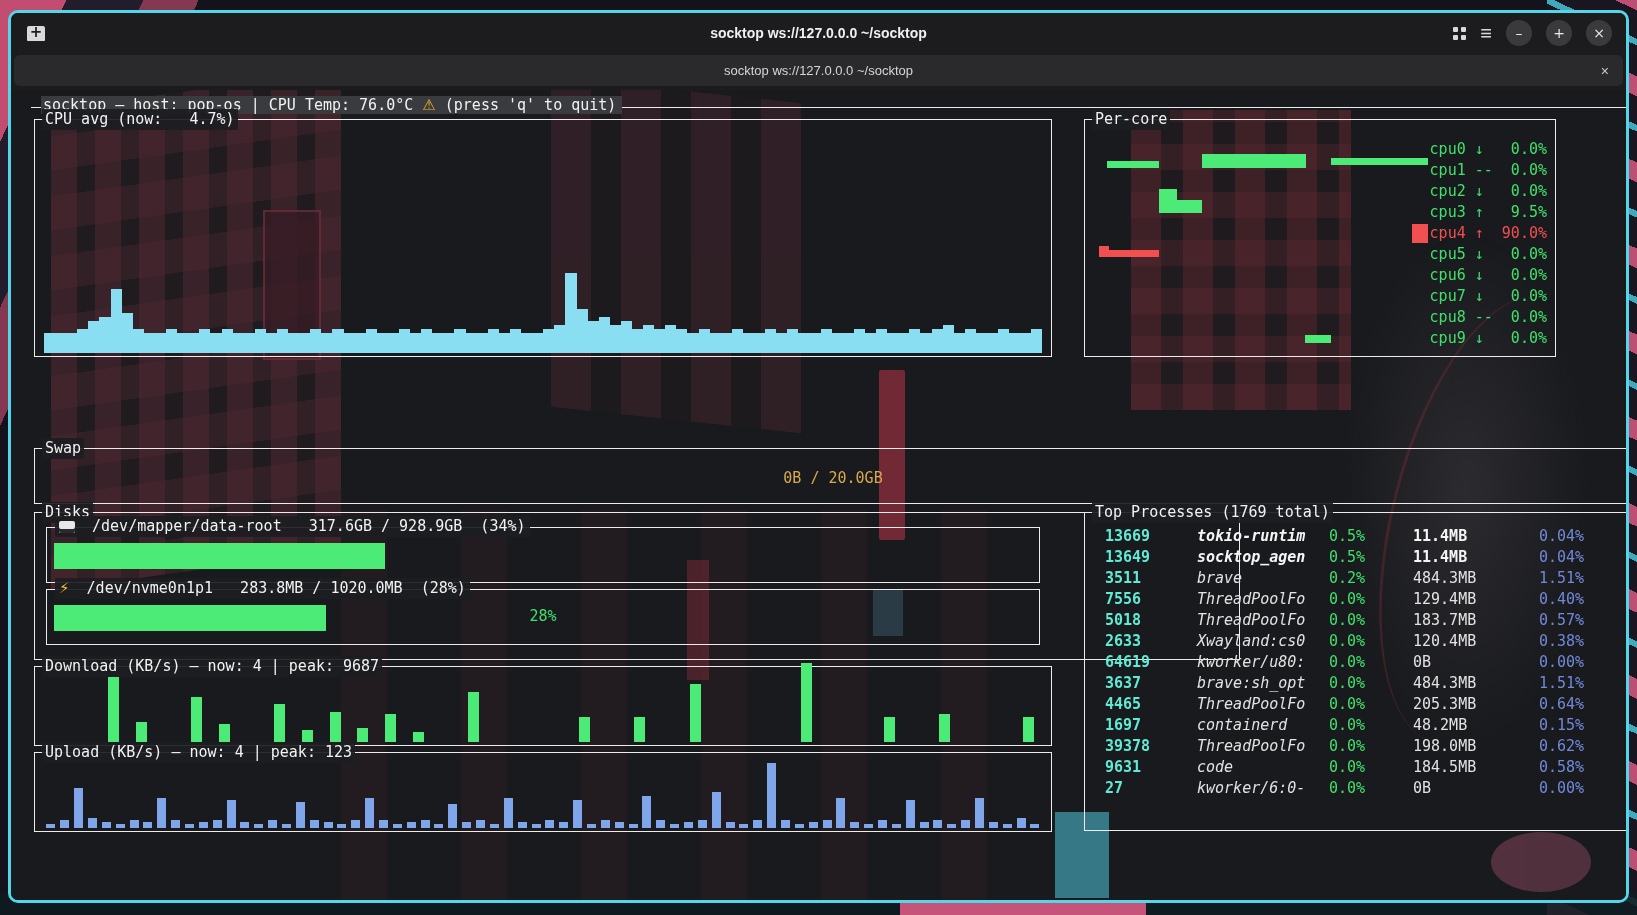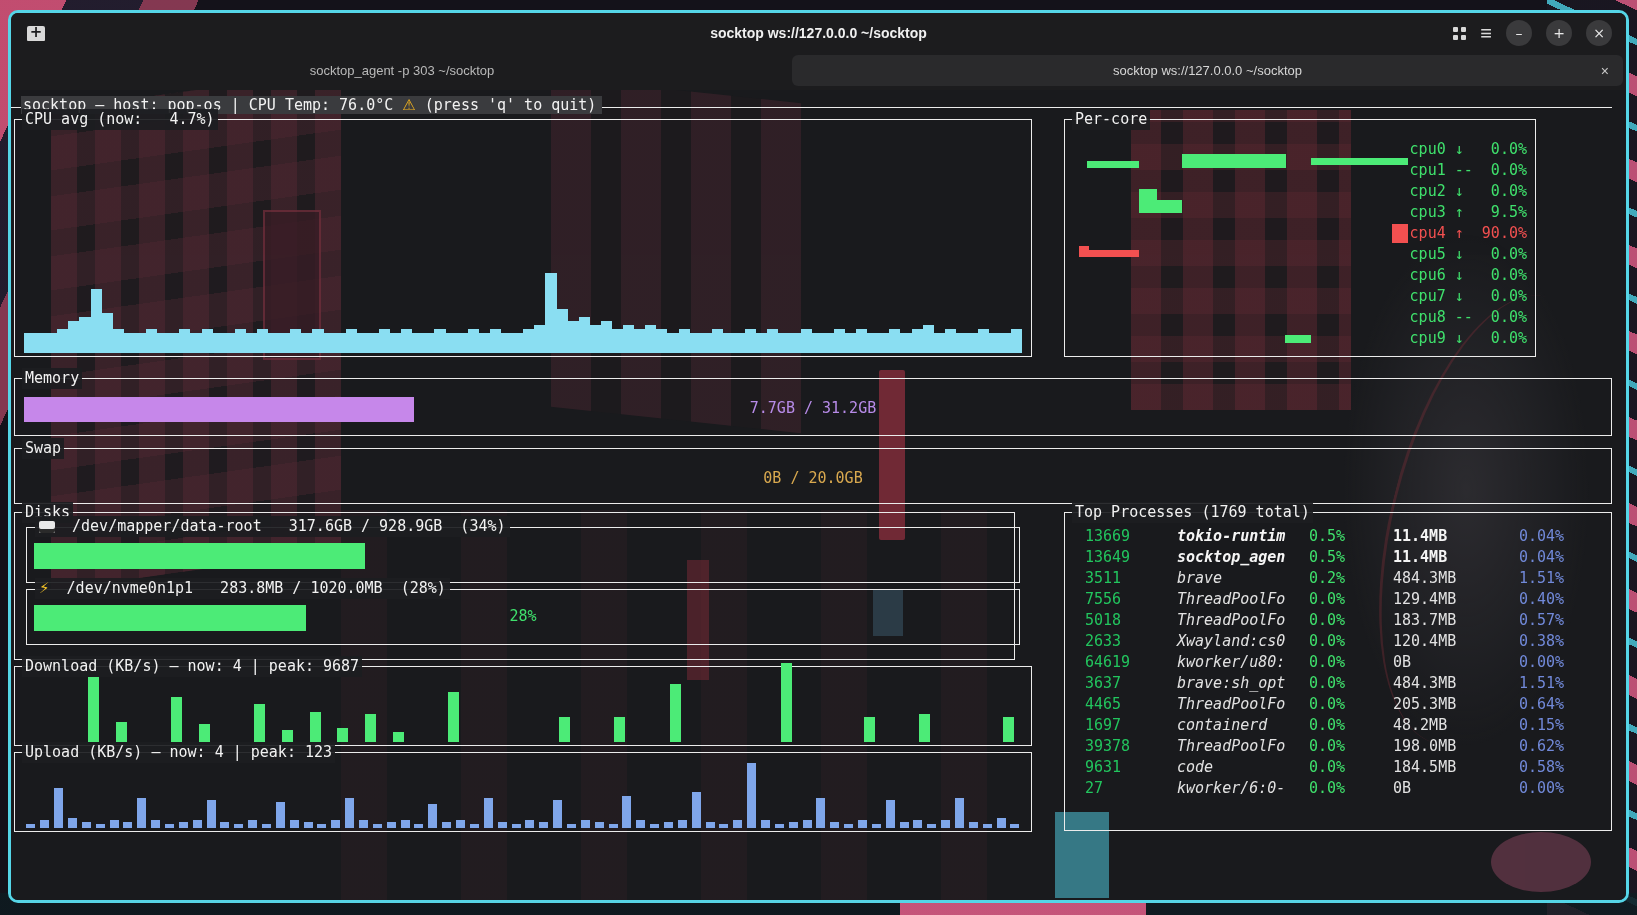--- a/index.html
+++ b/index.html
@@ -61,34 +61,34 @@
   .neon2 { left:676px; top:470px; width:22px; height:120px; background:#b03346; opacity:.55; }
   .pane1 { left:862px; top:500px; width:30px; height:46px; background:#3d5a6e; opacity:.85; }
   .smoke { left:1330px; top:140px; width:250px; height:520px;
     background:radial-gradient(closest-side, rgba(130,122,132,.3), rgba(130,122,132,.12) 60%, transparent); }
   .smokeline { left:1380px; top:200px; width:200px; height:460px; border-left:3px solid rgba(200,60,75,.35); border-radius:50%; transform:rotate(14deg); }
   .cyanblock { left:1044px; top:722px; width:54px; height:86px; background:#4fc8dd; opacity:.9; }
   .pinkblob { left:1480px; top:742px; width:100px; height:60px; background:#d8648c; opacity:.5; border-radius:50%; }
   .alley { left:330px; top:420px; width:700px; height:390px;
     background:repeating-linear-gradient(90deg, rgba(100,44,58,.35) 0 46px, rgba(20,20,24,.0) 46px 120px); opacity:.6; }
 
-  .ui { position:absolute; inset:0; }
+  .ui { position:absolute; inset:0;margin-left:20px; }
 
   .hdr-line { position:absolute; left:0; top:17px; width:1601px; height:0; border-top:1px solid #ececec; }
   .hdr-text { position:absolute; left:10px; top:6px; background:#3a3b3e; color:#f2f2f2; padding:0 6px 0 2px; white-space:pre; }
   .warn-icon { color:#f3b31f; font-family:"DejaVu Sans", sans-serif; }
 
   .panel { position:absolute; border:1px solid #ececec; }
   .panel-title { position:absolute; top:-11px; left:7px; padding:0 3px; background:rgba(28,29,33,.92); color:#f2f2f2; white-space:pre; line-height:21px; }
 
   .p-cpu   { left:3px;  top:29px;  width:1018px; height:238px; }
   .p-core  { left:1053px; top:29px; width:472px; height:238px; }
   .p-mem   { left:3px;  top:288px; width:1598px; height:58px; }
   .p-swap  { left:3px;  top:358px; width:1598px; height:56px; }
-  .p-disk  { left:3px;  top:422px; width:1001px; height:148px; }
+  .p-disk  { left:3px;  top:422px; width:1206px; height:148px; }
   .p-down  { left:3px;  top:576px; width:1018px; height:80px; }
   .p-up    { left:3px;  top:662px; width:1018px; height:80px; }
   .p-proc  { left:1053px; top:422px; width:548px; height:319px; }
 
   .chart { position:absolute; left:9px; right:9px; bottom:3px; display:flex; align-items:flex-end; }
   .chart .slot { flex:1; display:flex; align-items:flex-end; justify-content:center; height:100%; }
   .p-cpu .chart { top:22px; }
   .p-down .chart, .p-up .chart { top:22px; }
 
   
@@ -110,21 +110,21 @@
   .disk-glyph { display:inline-block; width:16px; height:12px; background:#e8e8e8; border-radius:2px;
     box-shadow:inset 0 -4px 0 #2a2a2a, inset 0 -6px 0 #e8e8e8; }
   .bolt-glyph { color:#f5c428; font-family:"DejaVu Sans", sans-serif; }
   .disk-bar { position:absolute; left:7px; top:16px; height:26px; background:#4ceb77; }
   .disk-pct { position:absolute; left:0; right:0; top:18px; text-align:center; color:#3fe06c; }
 
   
   .proc-table { position:absolute; left:20px; right:4px; top:13px; }
   .proc-row { display:grid; grid-template-columns:92px 132px 84px 126px 1fr; height:21px; line-height:21px; white-space:pre; }
   .proc-row.head { color:#62d7e6; font-weight:bold; }
-  .c-pid { color:#22c55e; }
+  .c-pid { color:#5eead4;font-weight:bold; }
   .c-name { color:#e2e2e2;font-style:italic; }
   .c-cpu { color:#3fe06c; }
   .c-mem { color:#e2e2e2; }
   .c-memp { color:#7189d9; }
   .proc-row.bold .c-name, .proc-row.bold .c-mem { font-weight:bold; color:#f5f5f5; }
 </style>
 </head>
 <body>
 
 <div class="wallpaper">
@@ -145,23 +145,20 @@
           <span></span>
         </div>
       <div class="menu-icon">≡</div>
       <div class="circ">–</div>
       <div class="circ">+</div>
       <div class="circ">×</div>
     </div>
   </div>
 
   <div class="tabbar">
-    <div class="tab tab-left">
-      <span>socktop_agent -p 303 ~/socktop</span>
-    </div>
     <div class="tab tab-right">
       <span>socktop ws://127.0.0.0 ~/socktop</span>
       <span class="tab-close">×</span>
     </div>
   </div>
 
   <div class="term">
     <div class="bg">
       <div class="bldg1"></div>
       <div class="sign1"></div>
@@ -476,27 +473,20 @@
             <div class="core-row">cpu3 ↑   9.5%</div>
             <div class="core-row hot">cpu4 ↑  90.0%<span class="core-cur"></span></div>
             <div class="core-row">cpu5 ↓   0.0%</div>
             <div class="core-row">cpu6 ↓   0.0%</div>
             <div class="core-row">cpu7 ↓   0.0%</div>
             <div class="core-row">cpu8 --  0.0%</div>
             <div class="core-row">cpu9 ↓   0.0%</div>
           </div>
       </div>
 
-      <div class="panel p-mem">
-        <div class="panel-title">Memory</div>
-        <div class="gauge-wrap">
-          <div class="gauge-fill" id="mem-fill" style="width: 24.7%; background: rgb(198, 135, 234);"></div>
-          <div class="gauge-label" id="mem-label" style="color: rgb(183, 139, 232);">7.7GB / 31.2GB</div>
-        </div>
-      </div>
 
       <div class="panel p-swap">
         <div class="panel-title">Swap</div>
         <div class="gauge-wrap">
           <div class="gauge-fill" id="swap-fill" style="width: 0%; background: rgb(217, 169, 79);"></div>
           <div class="gauge-label" id="swap-label" style="color: rgb(217, 169, 79);">0B / 20.0GB</div>
         </div>
       </div>
 
       <div class="panel p-disk">

